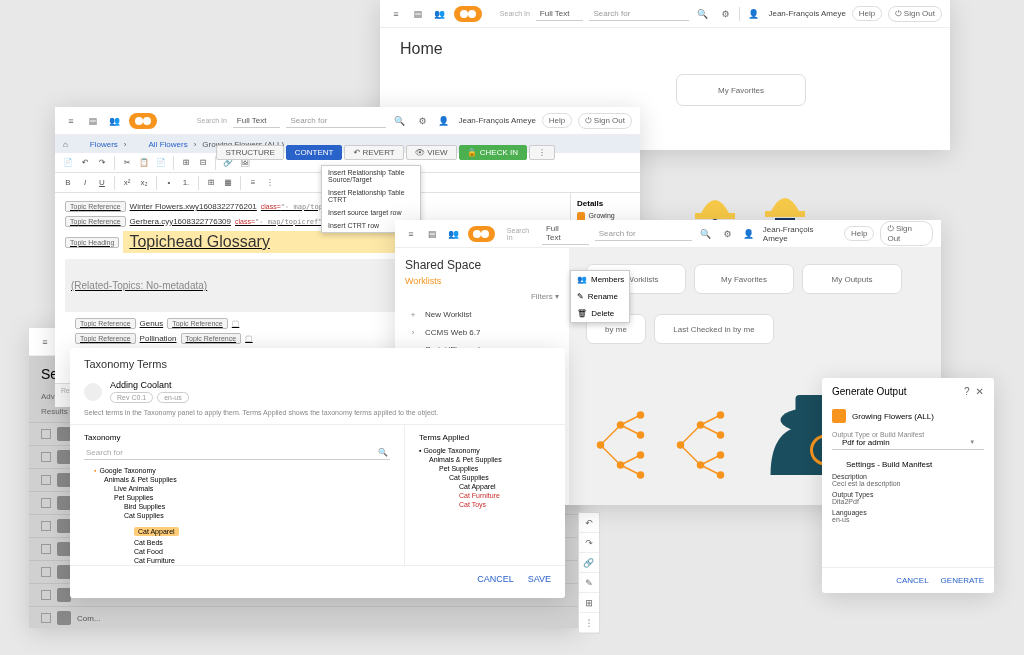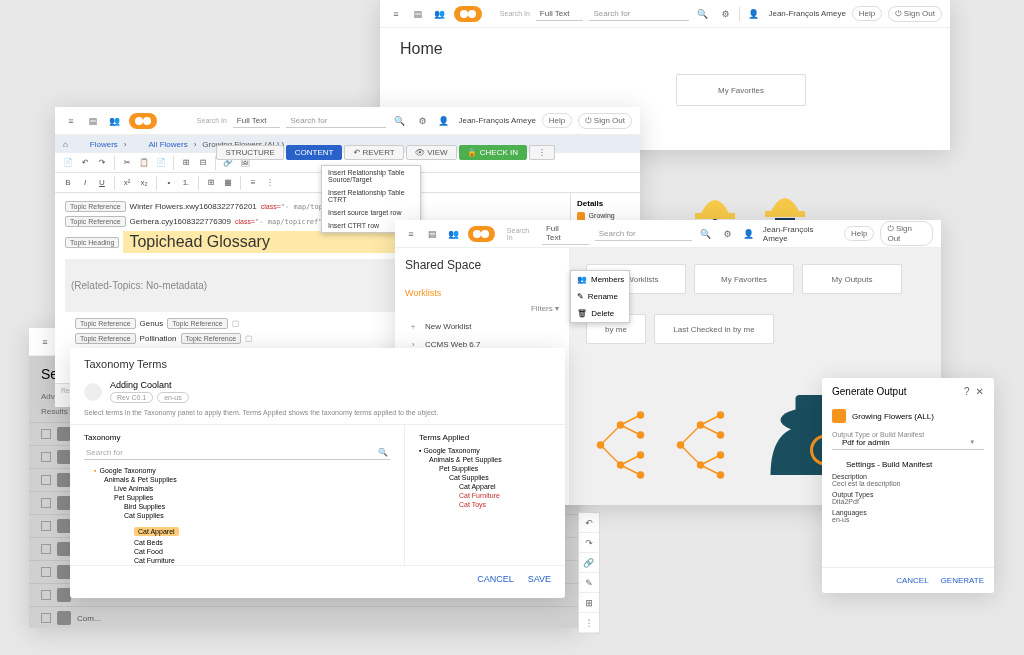--- a/index.html
+++ b/index.html
@@ -14,31 +14,31 @@
 .topbar .spacer { flex: 1; }
 .topbar .search-type { font-size: 8px; color: #555; border-bottom: 1px solid #ccc; padding: 2px 14px 2px 4px; position: relative; }
 .topbar .search-input { font-size: 8px; color: #999; border-bottom: 1px solid #ccc; padding: 2px 4px; width: 100px; }
 .topbar .username { font-size: 8px; color: #444; }
 .topbar .help-btn, .topbar .signout-btn { font-size: 8px; color: #666; padding: 2px 6px; border: 1px solid #ddd; border-radius: 10px; }
 
 
 .win-a { left: 380px; top: 0px; width: 570px; height: 150px; z-index: 1; }
 .win-a .page-title { font-size: 16px; padding: 12px 20px; color: #333; }
 .win-a .tiles { display: flex; gap: 8px; padding: 4px 20px; flex-wrap: wrap; }
-.tile { width: 130px; height: 32px; border: 1px solid #ddd; border-radius: 2px; display: flex; align-items: center; justify-content: center; font-size: 8px; color: #666; }
+.tile { width: 130px; height: 32px; border: 1px solid #ddd; border-radius: 7px; display: flex; align-items: center; justify-content: center; font-size: 8px; color: #666; }
 
 
 .win-b { left: 55px; top: 107px; width: 585px; height: 300px; z-index: 3; overflow: hidden; }
 .win-b .breadcrumb { height: 18px; background: #e8edf3; display: flex; align-items: center; padding: 0 8px; font-size: 8px; color: #555; gap: 6px; }
 .win-b .breadcrumb .crumb { color: #2962c9; padding-left: 16px; }
 .win-b .toolbar-row { height: 20px; border-bottom: 1px solid #e0e0e0; display: flex; align-items: center; padding: 0 6px; gap: 3px; }
 .win-b .tb-icon { width: 14px; height: 14px; border: 1px solid transparent; display: flex; align-items: center; justify-content: center; font-size: 8px; color: #555; }
 .win-b .tb-sep { width: 1px; height: 14px; background: #ddd; margin: 0 2px; }
 .win-b .content-area { display: flex; height: calc(100% - 90px); }
-.win-b .doc-panel { flex: 1; padding: 6px 10px; font-size: 8px; overflow: hidden; }
+.win-b .doc-panel { flex: 1; padding: 6px 10px; font-size: 8px; overflow: hidden; text-decoration: underline; }
 .win-b .doc-line { display: flex; align-items: center; gap: 4px; padding: 2px 0; flex-wrap: wrap; }
 .win-b .tag-box { border: 1px solid #bbb; padding: 1px 4px; font-size: 7px; background: #f5f5f5; color: #666; border-radius: 2px; }
 .win-b .doc-title { font-size: 16px; color: #333; font-weight: 500; }
 .win-b .code-text { font-family: monospace; font-size: 7px; color: #888; }
 .win-b .code-text .attr { color: #c92929; }
 .win-b .doc-text { font-size: 8px; color: #333; }
 .win-b .caption-bar { position: relative; margin: 4px 0; padding: 21px 6px; background: #f0f0f0; font-size: 10px; color: #888; }
 .win-b .selected { background: #ffe9a8; }
 .win-b .side-panel { width: 70px; border-left: 1px solid #e0e0e0; padding: 6px; }
 .win-b .side-panel .sp-title { font-size: 8px; font-weight: bold; margin-bottom: 4px; }
@@ -51,21 +51,21 @@
 .win-b .insert-menu .im-item { padding: 3px 6px; font-size: 7px; color: #333; }
 .win-b .bottom-tabs { position: absolute; bottom: 0; left: 0; right: 0; height: 24px; display: flex; border-top: 1px solid #ddd; font-size: 7px; }
 .win-b .bottom-tab { flex: 1; padding: 3px 6px; border-right: 1px solid #ddd; background: #f5f5f5; color: #777; }
 .win-b .bottom-tab.active { background: #fff; font-weight: 500; color: #333; }
 .indent-1 { margin-left: 10px; }
 
 
 .win-c { left: 395px; top: 220px; width: 546px; height: 285px; z-index: 5; }
 .win-c .split { display: flex; height: calc(100% - 28px); }
 .win-c .left { width: 175px; border-right: 1px solid #eee; padding: 10px; }
-.win-c .left .title { font-size: 12px; color: #333; margin-bottom: 16px; }
+.win-c .left .title { font-size: 12px; color: #333; margin-bottom: 4px; }
 .win-c .left .subtitle { font-size: 9px; color: #f7941e; margin-bottom: 6px; }
 .win-c .left .list-item { display: flex; align-items: center; gap: 6px; padding: 4px 2px; font-size: 8px; color: #444; }
 .win-c .left .list-item .li-icon { width: 12px; text-align: center; color: #888; }
 .win-c .left .list-item.indent { padding-left: 14px; }
 .win-c .left .list-item .more { margin-left: auto; color: #aaa; }
 .win-c .left .filter-link { font-size: 8px; color: #888; text-align: right; margin-bottom: 4px; }
 .win-c .right { flex: 1; background: #f0f0f0; position: relative; }
 .win-c .right .tile-row { display: flex; gap: 8px; padding: 16px 16px 4px; flex-wrap: wrap; }
 .win-c .right .tile { background: #fff; width: 100px; height: 30px; }
 .win-c .right .row2 .tile { width: 120px; }

